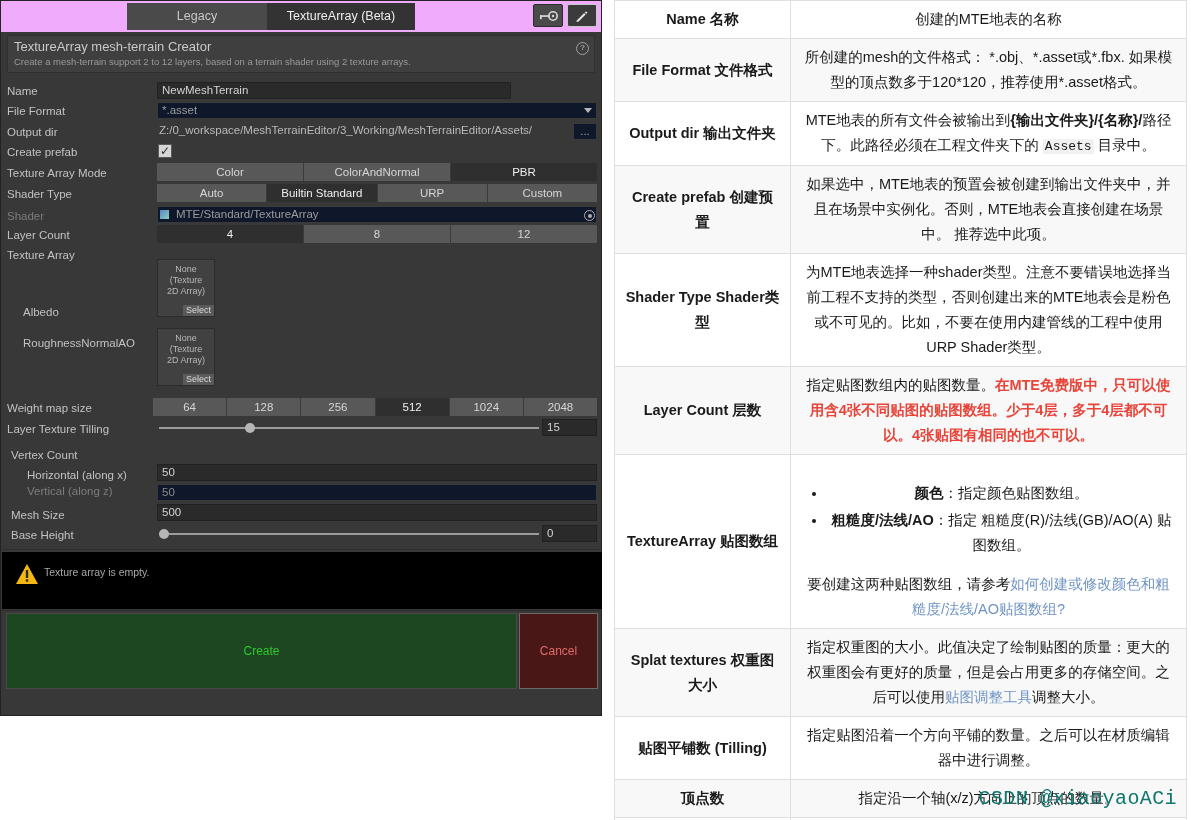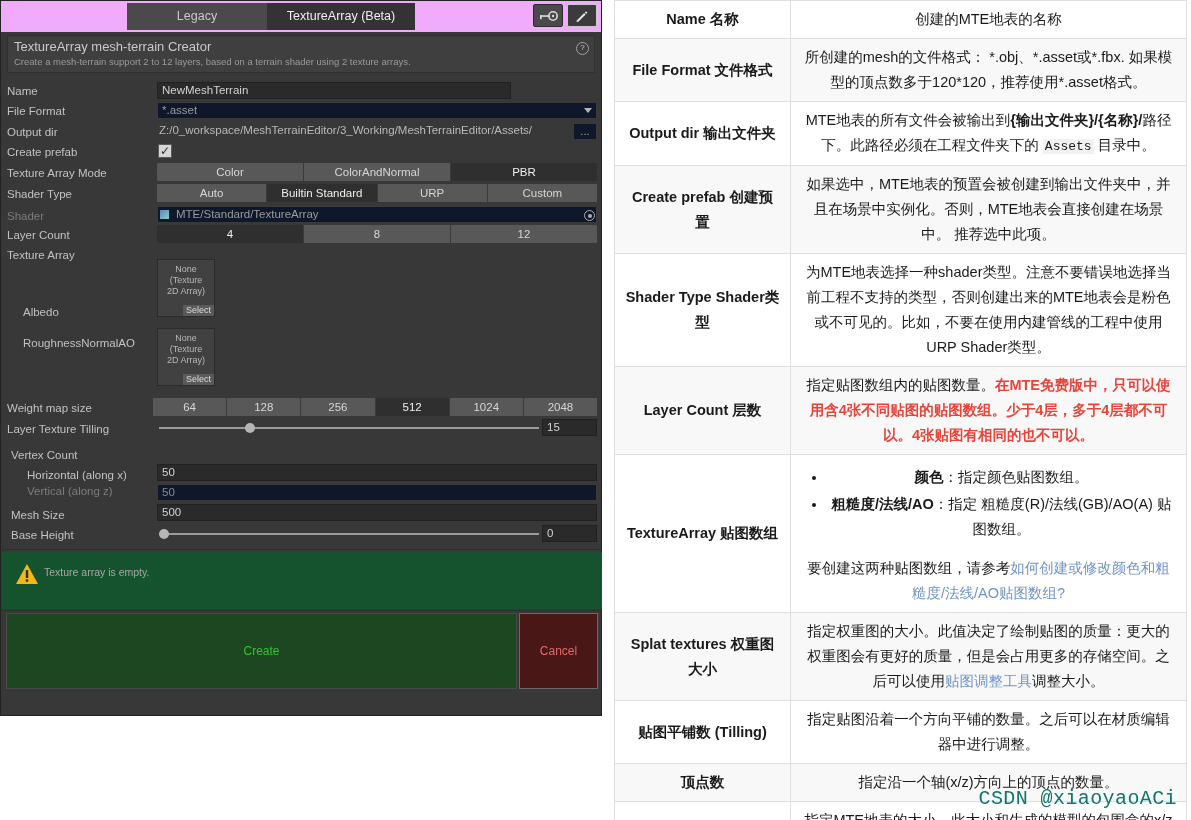--- a/index.html
+++ b/index.html
@@ -89,21 +89,21 @@
     position:absolute;right:0;bottom:0;background:#5a5a5a;color:#dcdcdc;
     font-size:9px;line-height:11px;padding:0 3px;
   }
 
   .slider{position:absolute;height:18px;}
   .slider .track{position:absolute;left:0;right:0;top:8px;height:2px;background:#9b9b9b;}
   .slider .knob{position:absolute;top:4px;width:10px;height:10px;border-radius:50%;background:#b6b6b6;}
 
   .sep{position:absolute;left:1px;width:600px;height:1px;background:#2e2e2e;}
 
-  .warnbox{position:absolute;left:1px;top:551px;width:600px;height:57px;background:#14532d;}
+  .warnbox{position:absolute;left:1px;top:551px;width:600px;height:57px;background:#000000;}
   .warn-text{position:absolute;left:42px;top:14px;font-size:10.5px;color:#a8a8a8;}
 
   .btnrow{position:absolute;left:5px;top:612px;width:592px;height:76px;}
   .bigbtn{
     position:absolute;top:0;height:76px;box-sizing:border-box;
     display:flex;align-items:center;justify-content:center;font-size:12px;
   }
   .btn-create{left:0;width:511px;background:#1d4720;border:1px solid #4a4a4a;color:#2fc72f;}
   .btn-cancel{left:513px;width:79px;background:#4a1717;border:1px solid #6a6a6a;color:#e06a6a;}
 
@@ -118,21 +118,21 @@
     font-size:14.5px;line-height:25px;color:#1a1a1a;
   }
   table.doctable tr.alt td{background:#f8f8f8;}
   td.k{
     width:155px;text-align:center;font-weight:bold;font-size:15px;color:#000000;
   }
   td.v{text-align:center;}
   .redtext{color:#e8443a;font-weight:bold;}
   .lnk{color:#6f93c7;}
   .mono{font-family:"Liberation Mono","DejaVu Sans Mono",monospace;background:#f1f1f1;font-size:13px;padding:0 2px;}
-  ul.vlist{margin:4px 0 0 0;padding-left:26px;}
+  ul.vlist{margin:20px 0 0 0;padding-left:26px;}
   ul.vlist li{margin-bottom:2px;}
   .b{font-weight:bold;}
   .watermark{
     position:absolute;right:14px;bottom:10px;color:#0f766e;font-size:20px;letter-spacing:.4px;font-family:Liberation Mono, monospace;
   }
 </style>
 </head>
 <body>
 
 <div class="page">

